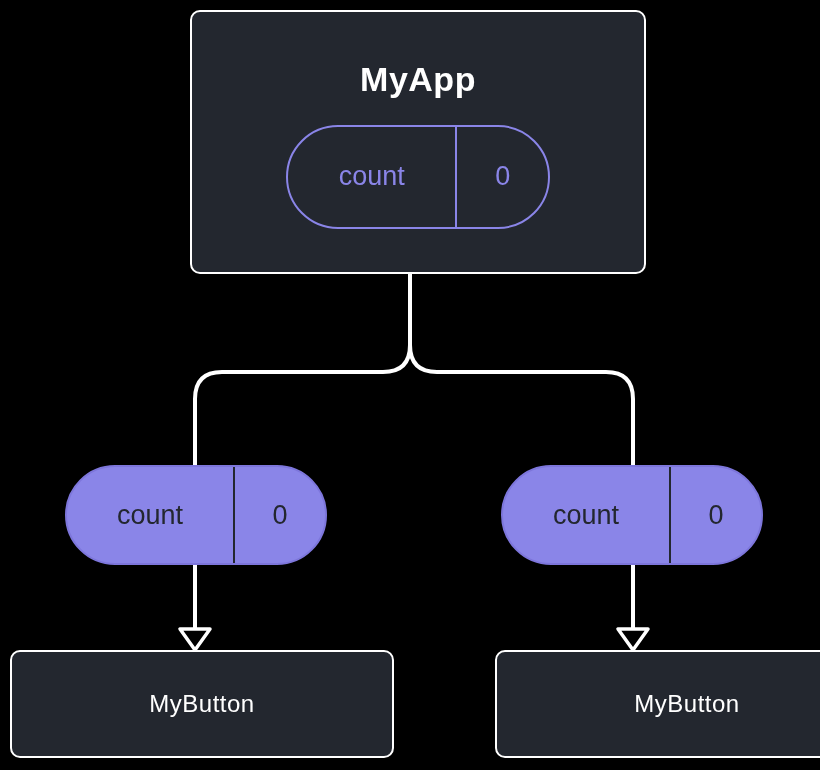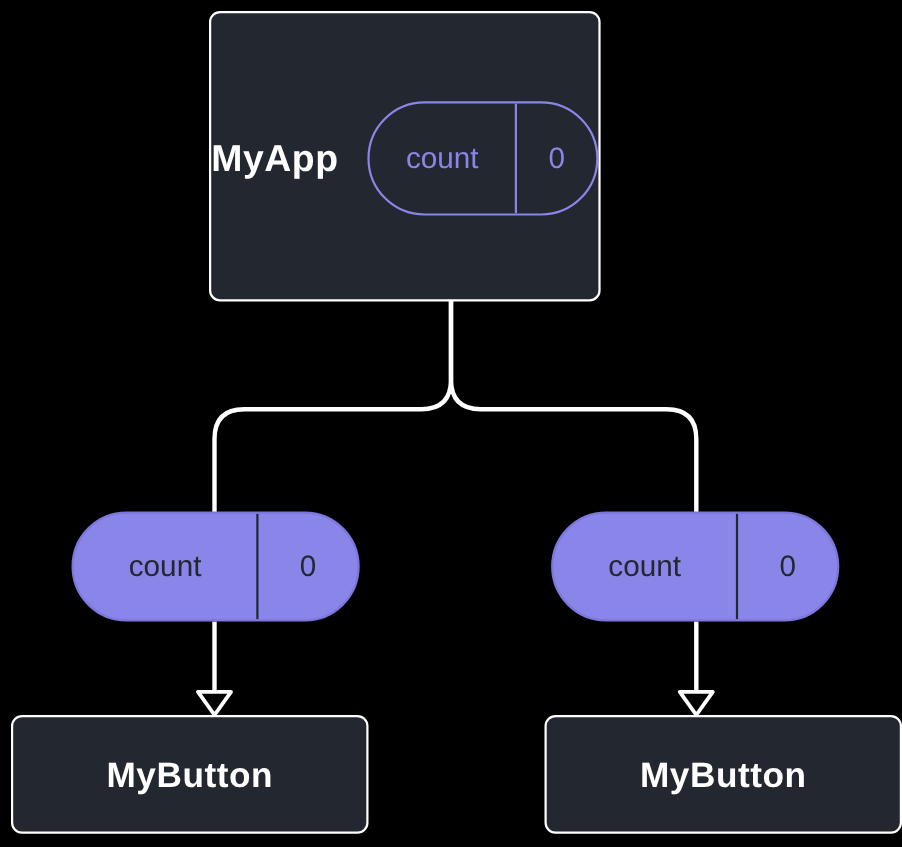--- a/index.html
+++ b/index.html
@@ -22,22 +22,22 @@
   .canvas { position: absolute; inset: 0; width: 820px; height: 770px; }
   svg.connectors { position: absolute; left: 0; top: 0; }
   .node {
     position: absolute;
     background: var(--node-fill);
     border: 2.5px solid var(--node-border);
     border-radius: 10px;
     color: var(--node-text);
   }
   .root-node {
-    left: 190px; top: 10px; width: 356px; height: 264px;
-    display: flex; align-items: center; justify-content: center;
+    left: 190px; top: 10px; width: 456px; height: 264px;
+    display: flex; flex-direction: column; align-items: center; justify-content: center;
     gap: 26px; padding-top: 4px;
   }
   .node-title { font-size: 34px; font-weight: 700; letter-spacing: .5px; }
   .pill {
     display: flex; align-items: stretch;
     border-radius: 60px; overflow: hidden;
     font-size: 27px;
   }
   .pill .seg-label {
     flex: 1.85; display: flex; align-items: center; justify-content: center;
@@ -56,23 +56,23 @@
     position: absolute;
     width: 262px; height: 100px;
     background: var(--accent-purple);
     border: 2.5px solid var(--accent-border);
     color: var(--pill-dark-text);
   }
   .pill.solid .seg-label { border-right: 2.5px solid var(--pill-dark-text); }
   .pill-left  { left: 65px;  top: 465px; }
   .pill-right { left: 501px; top: 465px; }
   .btn-node {
-    width: 325px; height: 108px;
+    width: 384px; height: 108px;
     display: flex; align-items: center; justify-content: center;
-    font-size: 32px; font-weight: 700; letter-spacing: .5px;
+    font-size: 24px; font-weight: 400; letter-spacing: .5px;
   }
   .btn-left  { left: 10px;  top: 650px; }
   .btn-right { left: 495px; top: 650px; }
   .line {
     fill: none; stroke: var(--connector); stroke-width: 4;
   }
   .arrow-head {
     fill: var(--background); stroke: var(--connector);
     stroke-width: 3.5; stroke-linejoin: round;
   }

